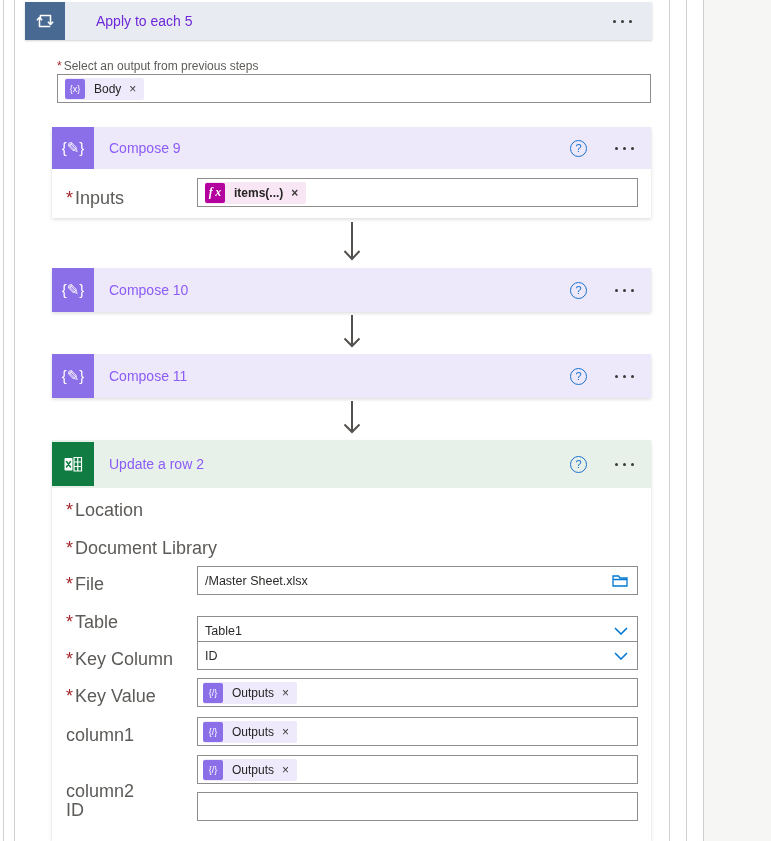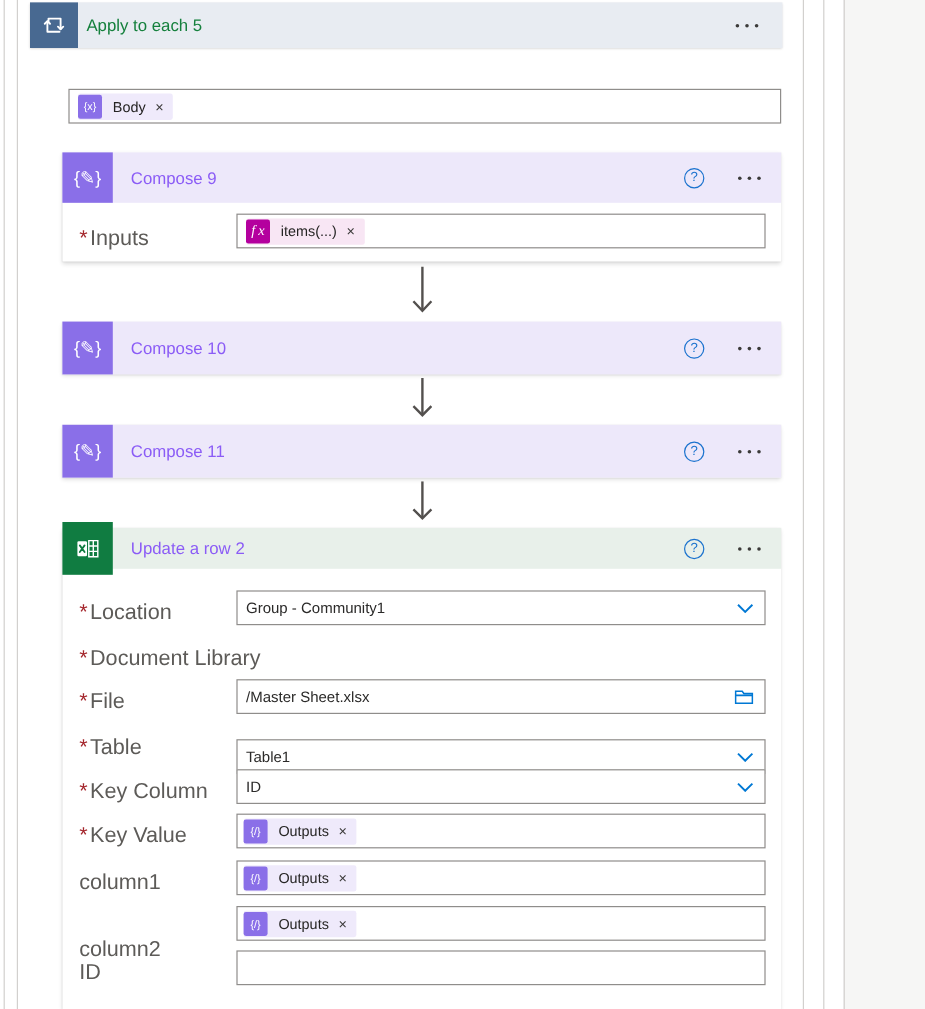--- a/index.html
+++ b/index.html
@@ -7,21 +7,21 @@
   .stage { position:relative; width:771px; height:841px; background:#ffffff; overflow:hidden; }
 
   .vline { position:absolute; top:0; bottom:0; width:1px; background:#d2d0ce; }
   .canvas-right { position:absolute; left:703px; top:0; right:0; bottom:0; background:#f6f6f5; border-left:1px solid #d0cecd; }
 
   
   .scope-header { position:absolute; left:25px; top:2px; width:627px; height:38px;
     background:#e8ecf2; display:flex; align-items:center; box-shadow:0 1px 2px rgba(0,0,0,.18); cursor:pointer; }
   .scope-icon { width:40px; height:38px; background:#486991; flex:0 0 40px;
     display:flex; align-items:center; justify-content:center; }
-  .scope-title { margin-left:7px; font-size:14px; color:#15803d; }
+  .scope-title { margin-left:31px; font-size:14px; color:#6d28d9; }
   .scope-dots { position:absolute; right:16px; top:0; bottom:0; display:flex; align-items:center; }
 
   .dots { display:flex; gap:5px; padding:4px; cursor:pointer; }
   .dots i { width:3px; height:3px; border-radius:50%; background:#3b3a39; }
 
   
   .select-label { position:absolute; left:57px; top:59px; font-size:12px; color:#5d5b58; }
   .req { color:#a4262c; padding-right:2px; }
   .select-box { position:absolute; left:57px; top:74px; width:594px; height:29px;
     background:#fff; border:1px solid #8f8d8b; display:flex; align-items:center; padding-left:7px; cursor:text; }
@@ -83,20 +83,23 @@
     <span class="scope-title">Apply to each 5</span>
     <div class="scope-dots">
       <div class="dots">
           <i></i>
           <i></i>
           <i></i>
         </div>
     </div>
   </div>
 
+  <div class="select-label">
+    <span class="req">*</span><span>Select an output from previous steps</span>
+  </div>
   <div class="select-box">
     <span class="token purple">
       <span class="token-icon purple-bg">{x}</span>
       <span class="token-label">Body</span>
       <span class="token-x">×</span>
     </span>
   </div>
 
   <div class="card" style="top:127px;height:91px;">
     <div class="card-header purple">
@@ -107,21 +110,21 @@
         <div class="dots">
             <i></i>
             <i></i>
             <i></i>
           </div>
       </div>
     </div>
     <div class="field-label" style="top:61px;">
       <span class="req">*</span><span>Inputs</span>
     </div>
-    <div class="field-input" style="top:51px;">
+    <div class="field-input" style="top:51px;font-weight:bold;">
       <span class="token pink">
         <span class="token-icon magenta-bg">f x</span>
         <span class="token-label">items(...)</span>
         <span class="token-x">×</span>
       </span>
     </div>
   </div>
 
   <svg class="arrow" style="top:222px" width="24" height="42" viewBox="0 0 24 42">
     <g fill="none" stroke="#53504e" stroke-width="2">
@@ -168,21 +171,21 @@
   </div>
 
   <svg class="arrow" style="top:401px" width="24" height="36" viewBox="0 0 24 36">
     <g fill="none" stroke="#53504e" stroke-width="2">
       <path d="M12 0 V30"></path>
         <path d="M4.5 23.5 L12 31 L19.5 23.5"></path>
     </g>
   </svg>
 
   <div class="card" style="top:440px;height:401px;">
-    <div class="card-header green" style="height:34px;">
+    <div class="card-header green" style="height:48px;">
       <div class="card-icon excel" style="height:44px;">
         <svg width="24" height="24" viewBox="0 0 24 24">
           <rect x="3.5" y="6" width="8" height="12.5" rx="1" fill="#ffffff"></rect>
           <path d="M5.5 9.5 L9.5 15 M9.5 9.5 L5.5 15" stroke="#107c41" stroke-width="1.5" stroke-linecap="round"></path>
           <g stroke="#ffffff" stroke-width="1.2" fill="none">
             <path d="M13 5.5 H20.5 V19 H13 Z"></path>
             <path d="M13 10 H20.5 M13 14.5 H20.5 M16.75 5.5 V19"></path>
           </g>
         </svg>
       </div>
@@ -193,28 +196,20 @@
             <i></i>
             <i></i>
             <i></i>
           </div>
       </div>
     </div>
 
     <div class="field-label" style="top:60px;">
       <span class="req">*</span><span>Location</span>
     </div>
-    <div class="field-input" style="top:52px;">
-      <span class="value">Group - Community1</span>
-      <span class="right-ico">
-        <svg width="14" height="8" viewBox="0 0 14 8" fill="none" stroke="#0078d4" stroke-width="1.6">
-            <path d="M1 1 L7 7 L13 1"></path>
-          </svg>
-      </span>
-    </div>
 
     <div class="field-label" style="top:98px;">
       <span class="req">*</span><span>Document Library</span>
     </div>
 
     <div class="field-label" style="top:134px;">
       <span class="req">*</span><span>File</span>
     </div>
     <div class="field-input" style="top:126px;">
       <span class="value">/Master Sheet.xlsx</span>

